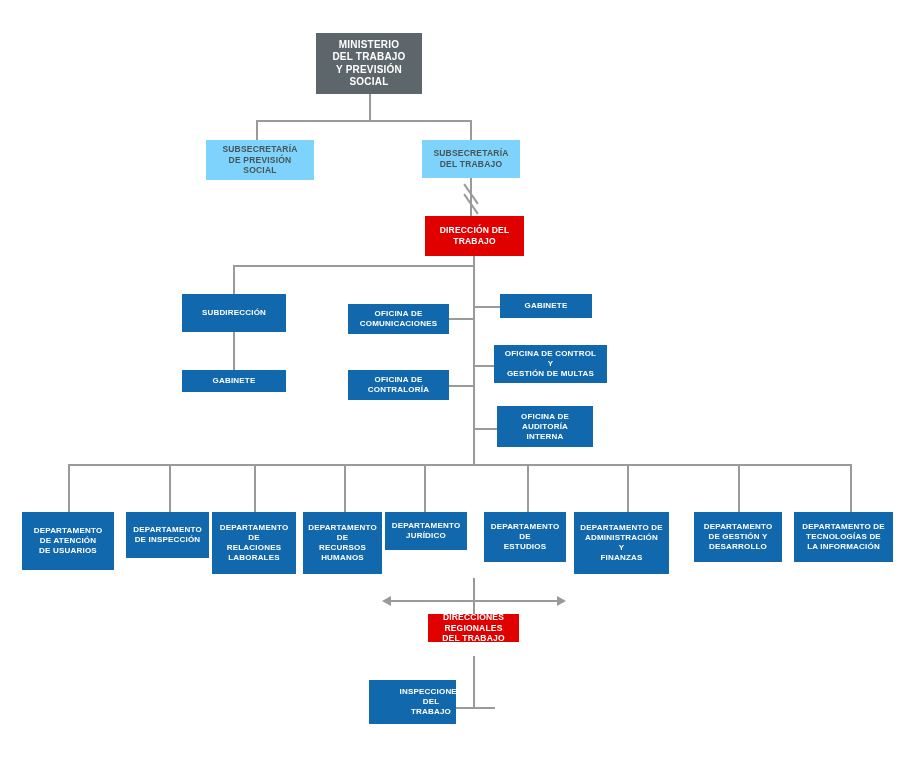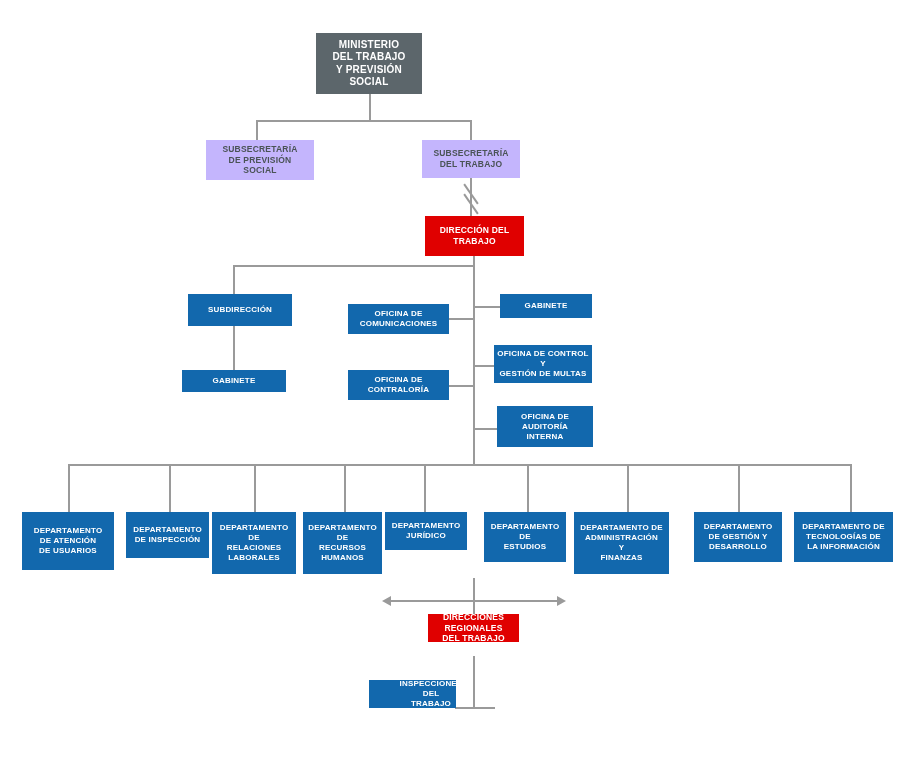--- a/index.html
+++ b/index.html
@@ -30,21 +30,21 @@
     line-height: 1.25;
     white-space: pre-line;
     z-index: 3;
   }
   .node.ministry {
     background: #5c666b;
     color: #ffffff;
     font-size: 10px;
   }
   .node.subsec {
-    background: #c4b5fd;
+    background: #7dd3fc;
     color: #4a5356;
     font-size: 8.5px;
   }
   .node.red {
     background: #e00000;
     color: #ffffff;
     font-size: 8.5px;
   }
   .node.blue {
     background: #1268ad;
@@ -140,45 +140,45 @@
   <div class="node subsec" style="left:206px; top:140px; width:108px; height:40px;">SUBSECRETARÍA
 DE PREVISIÓN
 SOCIAL</div>
 
   <div class="node subsec" style="left:422px; top:140px; width:98px; height:38px;">SUBSECRETARÍA
 DEL TRABAJO</div>
 
   <div class="node red" style="left:425px; top:216px; width:99px; height:40px;text-align:center;">DIRECCIÓN DEL
 TRABAJO</div>
 
-  <div class="node blue" style="left:188px; top:294px; width:104px; height:32px;">SUBDIRECCIÓN</div>
+  <div class="node blue" style="left:182px; top:294px; width:104px; height:38px;">SUBDIRECCIÓN</div>
 
   <div class="node blue" style="left:182px; top:370px; width:104px; height:22px;">GABINETE</div>
 
   <div class="node blue" style="left:348px; top:304px; width:101px; height:30px;">OFICINA DE
 COMUNICACIONES</div>
 
   <div class="node blue" style="left:348px; top:370px; width:101px; height:30px;">OFICINA DE
 CONTRALORÍA</div>
 
   <div class="node blue" style="left:500px; top:294px; width:92px; height:24px;">GABINETE</div>
 
-  <div class="node blue" style="left:494px; top:345px; width:98px; height:38px;">OFICINA DE CONTROL
+  <div class="node blue" style="left:494px; top:345px; width:113px; height:38px;">OFICINA DE CONTROL
 Y
 GESTIÓN DE MULTAS</div>
 
   <div class="node blue" style="left:497px; top:406px; width:96px; height:41px;">OFICINA DE
 AUDITORÍA
 INTERNA</div>
 
   <div class="node red" style="left:428px; top:614px; width:91px; height:28px;">DIRECCIÓNES
 REGIONALES
 DEL TRABAJO</div>
 
-  <div class="node blue" style="left:369px; top:680px; width:87px; height:28px;padding-left:37px;">INSPECCIONES
+  <div class="node blue" style="left:369px; top:680px; width:87px; height:44px;padding-left:37px;">INSPECCIONES
 DEL
 TRABAJO</div>
 
 
   <div class="node blue" style="left:22px; top:512px; width:92px; height:58px;">DEPARTAMENTO
 DE ATENCIÓN
 DE USUARIOS</div>
 
   <div class="node blue" style="left:126px; top:512px; width:83px; height:46px;">DEPARTAMENTO
 DE INSPECCIÓN</div>

